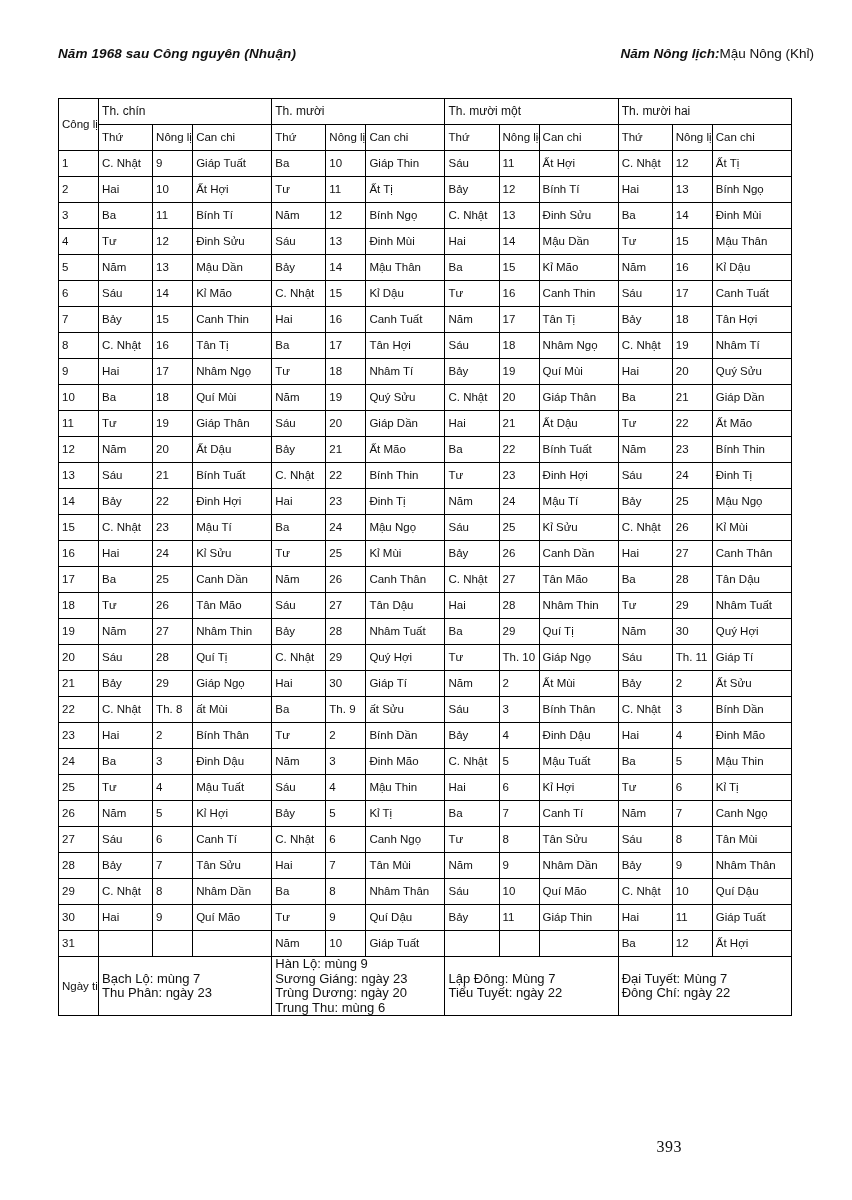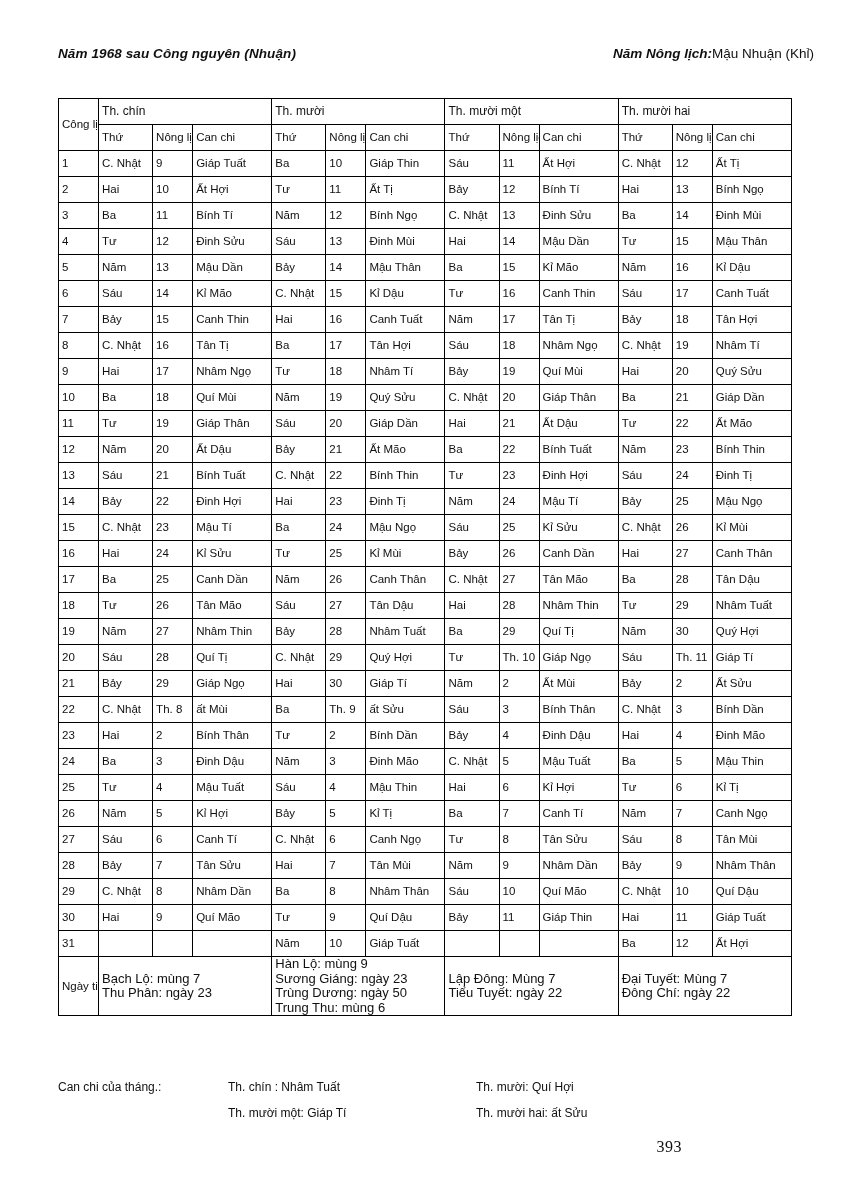--- a/index.html
+++ b/index.html
@@ -160,21 +160,21 @@
 </style>
 </head>
 <body>
 
 <div class="page">
 
   <div class="topbar">
     <div class="era-line">Năm 1968  sau Công nguyên (Nhuận)</div>
     <div class="lunar-line">
       <span class="lunar-label">Năm Nông lịch:</span>
-      <span class="lunar-value">Mậu Nhuận (Khỉ)</span>
+      <span class="lunar-value">Mậu Nông (Khỉ)</span>
     </div>
   </div>
 
   <div class="cal-wrap">
     <table class="cal">
       <colgroup>
         <col class="c-solar">
         <col class="c-thu">
           <col class="c-nong">
           <col class="c-canchi">
@@ -679,44 +679,32 @@
           </tr>
           <tr>
             <td class="terms-label">Ngày tiết khí</td>
             <td class="terms-cell grp-start" colspan="3">
               <div>Bạch Lộ: mùng 7</div>
               <div>Thu Phân: ngày 23</div>
             </td>
             <td class="terms-cell grp-start" colspan="3">
               <div>Hàn Lộ: mùng 9</div>
               <div>Sương Giáng: ngày 23</div>
-              <div>Trùng Dương: ngày 50</div>
+              <div>Trùng Dương: ngày 20</div>
               <div>Trung Thu: mùng 6</div>
             </td>
             <td class="terms-cell grp-start" colspan="3">
               <div>Lập Đông: Mùng 7</div>
               <div>Tiểu Tuyết: ngày 22</div>
             </td>
             <td class="terms-cell grp-start" colspan="3">
               <div>Đại Tuyết: Mùng 7</div>
               <div>Đông Chí: ngày 22</div>
             </td>
           </tr>
         </tbody>
     </table>
   </div>
 
-  <div class="notes">
-    <div class="notes-row">
-      <span class="notes-lead">Can chi của tháng.:</span>
-      <span class="notes-col1">Th. chín : Nhâm Tuất</span>
-      <span class="notes-col2">Th. mười: Quí  Hợi</span>
-    </div>
-    <div class="notes-row">
-      <span class="notes-lead"></span>
-      <span class="notes-col1">Th. mười một:  Giáp Tí</span>
-      <span class="notes-col2">Th. mười hai: ất Sửu</span>
-    </div>
-  </div>
 
   <div class="page-number">393</div>
 
 </div>
 
 </body></html>

